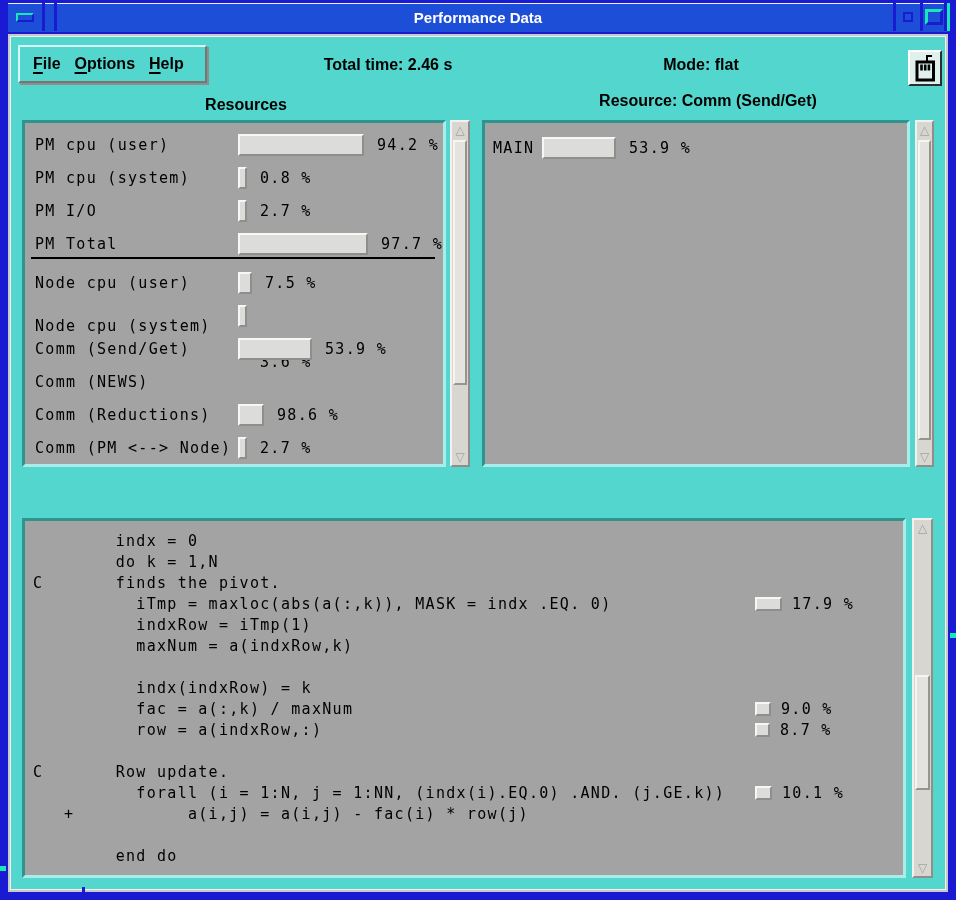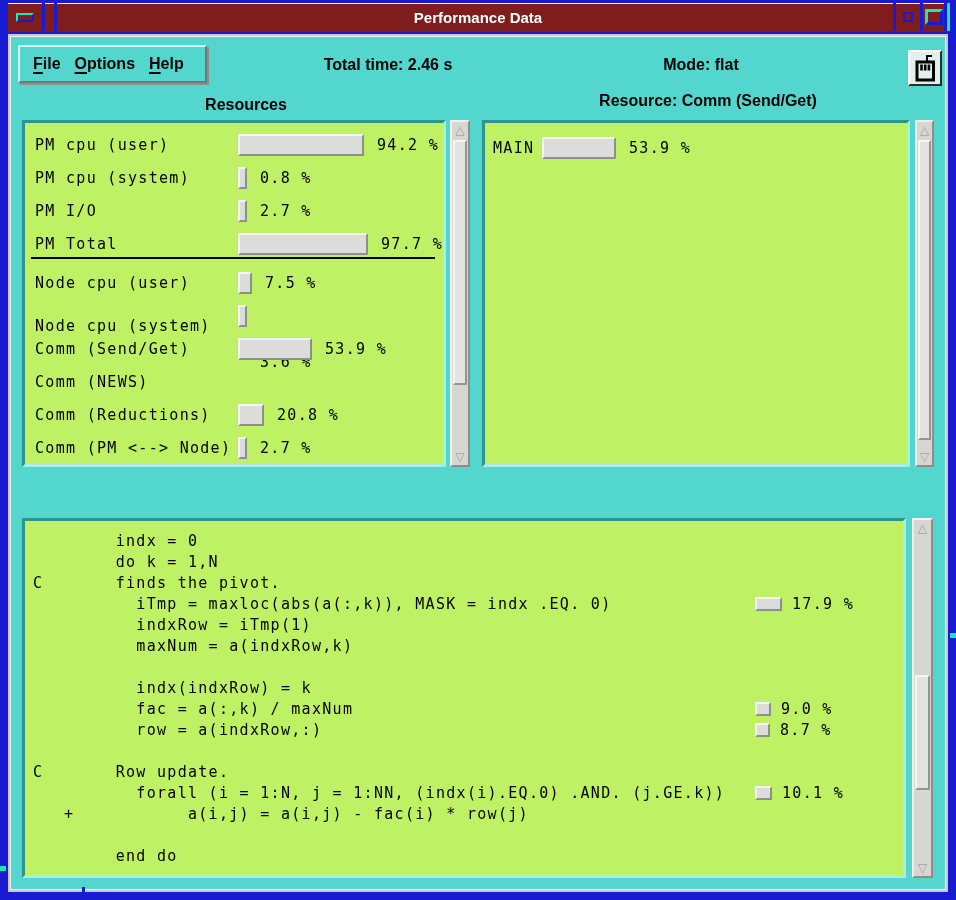--- a/index.html
+++ b/index.html
@@ -1,19 +1,19 @@
 <!DOCTYPE html>
 <html><head>
 <meta charset="utf-8">
 <style>
   html,body{margin:0;padding:0;background:#777;}
   .screen{position:relative;width:956px;height:900px;background:#1a1ad2;overflow:hidden;
           font-family:"Liberation Sans",sans-serif;cursor:default;-webkit-user-select:none;user-select:none;}
   
-  .titlebar{position:absolute;left:8px;top:3px;width:940px;height:28px;background:#7f1d1d;
+  .titlebar{position:absolute;left:8px;top:3px;width:940px;height:28px;background:#1d4ed8;
             border-top:1px solid #eef3fb;}
   .title-text{width:100%;line-height:27px;text-align:center;color:#ffffff;font-weight:bold;font-size:15px;}
   .tb-sep{position:absolute;top:3px;height:28px;width:3px;background:#1a1ad2;}
   .wm-btn{position:absolute;top:3px;height:28px;display:flex;align-items:center;justify-content:center;}
   .glyph-dash{width:14px;height:5px;border:2px solid #1a1ad2;border-top-color:#17e9b6;border-left-color:#17e9b6;}
   .glyph-sq-small{width:6px;height:6px;border:2px solid #1a1ad2;}
   .glyph-sq-big{width:12px;height:10px;border:3px solid #1a1ad2;border-top-color:#17e9b6;border-left-color:#17e9b6;}
   .accent{position:absolute;background:#17e9b6;}
   
   .shell{position:absolute;left:8px;top:34px;width:940px;height:858px;background:#53d6cd;
@@ -25,21 +25,21 @@
   .menubox{position:absolute;left:18px;top:45px;width:189px;height:38px;background:#53d6cd;
            border:2px solid;border-color:#d9f8f5 #6f7a78 #6f7a78 #d9f8f5;box-shadow:2px 2px 0 #8e8e8c;
            box-sizing:border-box;display:flex;align-items:center;padding-left:13px;gap:14px;}
   .menu-item{font-weight:bold;font-size:16px;color:#000;white-space:nowrap;}
   .menu-item .mn{text-decoration:underline;text-decoration-thickness:2px;text-underline-offset:3px;}
   
   .help-btn{position:absolute;left:908px;top:50px;width:34px;height:36px;background:#dff0ed;
             border:2px solid;border-color:#ffffff #2e2e2e #2e2e2e #ffffff;box-sizing:border-box;
             display:flex;align-items:center;justify-content:center;padding:0;}
   
-  .panel-sunken{position:absolute;background:#bef264;border:3px solid;
+  .panel-sunken{position:absolute;background:#a3a3a3;border:3px solid;
                 border-color:#2f948d #a9ede8 #a9ede8 #2f948d;box-sizing:border-box;}
   .row{position:absolute;left:0;right:0;height:22px;}
   .row-label{position:absolute;top:0;line-height:22px;white-space:pre;}
   .meter{position:absolute;top:0;height:18px;background:#dcdcda;border:2px solid;
          border-color:#f7f7f5 #8e8e8a #8e8e8a #f7f7f5;}
   .row-value{position:absolute;top:0;line-height:22px;white-space:pre;}
   .sep{position:absolute;left:6px;right:8px;height:2px;background:#000;}
   
   .code-pre{position:absolute;left:8px;top:10px;margin:0;line-height:21px;white-space:pre;}
   .code-meter{position:absolute;height:10px;background:#dcdcda;border:2px solid;
@@ -145,21 +145,21 @@
         <span class="mono row-label" style="left: 10px;">Comm (Send/Get)</span>
         <div class="meter" style="left: 213px; width: 70px;"></div>
         <span class="mono row-value" style="left: 300px;">53.9 %</span>
       </div>
       <div class="row" style="top: 248px;">
         <span class="mono row-label" style="left: 10px;">Comm (NEWS)</span>
       </div>
       <div class="row" style="top: 281px;">
         <span class="mono row-label" style="left: 10px;">Comm (Reductions)</span>
         <div class="meter" style="left: 213px; width: 22px;"></div>
-        <span class="mono row-value" style="left: 252px;">20.8 %</span>
+        <span class="mono row-value" style="left: 252px;">98.6 %</span>
       </div>
       <div class="row" style="top: 314px;">
         <span class="mono row-label" style="left: 10px;">Comm (PM &lt;--&gt; Node)</span>
         <div class="meter" style="left: 213px; width: 5px;"></div>
         <span class="mono row-value" style="left: 235px;">2.7 %</span>
       </div>
     </div>
 
   <div class="scrollbar" style="left:450px;top:120px;width:20px;height:347px;">
     <div class="sb-arrow up">△</div>

